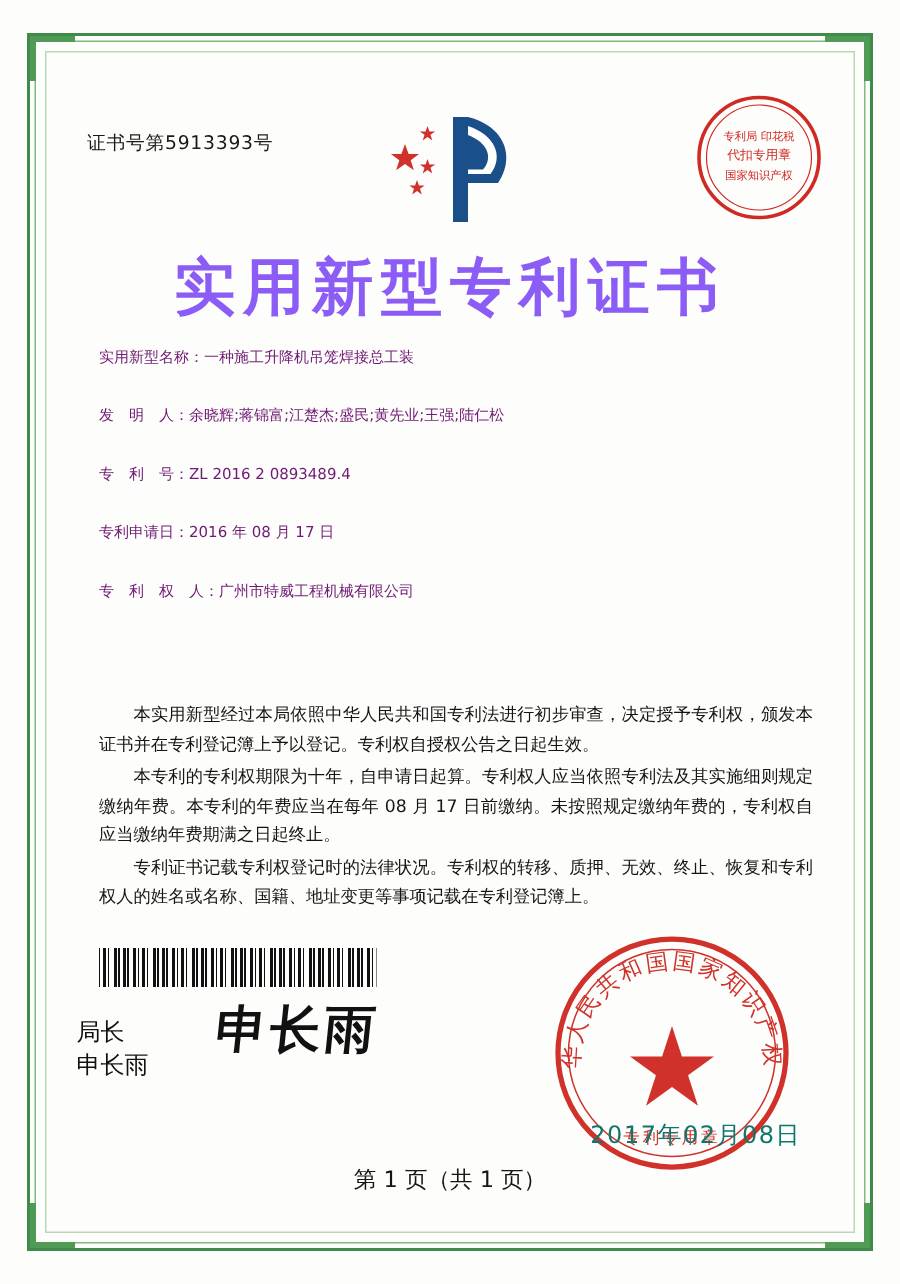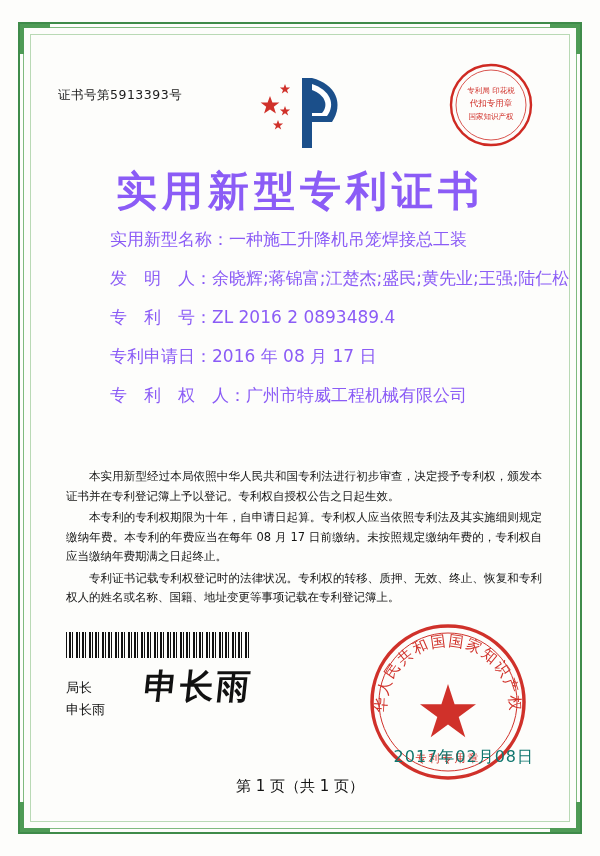--- a/index.html
+++ b/index.html
@@ -86,21 +86,21 @@
     left: 50%;
     top: 18px;
     transform: translateX(-50%);
     width: 120px;
     height: 86px;
   }
 
   
   .top-stamp {
     position: absolute;
-    right: 22px;
+    right: 7px;
     top: 10px;
     width: 86px;
     height: 86px;
   }
 
   .title {
     position: absolute;
     left: 0;
     right: 0;
     top: 112px;
@@ -112,26 +112,25 @@
     color: #8b5cf6;
   }
 
   .fields {
     position: absolute;
     left: 22px;
     right: 10px;
     top: 178px;
   }
   .field-row {
-    font-size: 17px;
-    color: #8b5cf6;
+    font-size: 10px;
+    color: #701a75;
     margin-bottom: 21px;
     line-height: 18px;
     white-space: nowrap;
-    margin-left: 44px;
   }
   .field-label {
     display: inline-block;
   }
   .field-value {
     display: inline-block;
   }
 
   .body-text {
     position: absolute;
@@ -158,23 +157,23 @@
     background:
       repeating-linear-gradient(to right,
         #111 0px, #111 1px, transparent 1px, transparent 3px,
         #111 3px, #111 5px, transparent 5px, transparent 6px,
         #111 6px, #111 7px, transparent 7px, transparent 10px,
         #111 10px, #111 12px, transparent 12px, transparent 13px);
   }
 
   .sign-block {
     position: absolute;
-    left: 22px;
+    left: 7px;
     top: 625px;
-    font-size: 13px;
+    font-size: 16px;
     line-height: 22px;
     color: #111;
   }
   .signature {
     position: absolute;
     left: 100px;
     top: 612px;
     font-family: "DejaVu Serif", "Liberation Serif", serif;
     font-size: 34px;
     color: #111;

